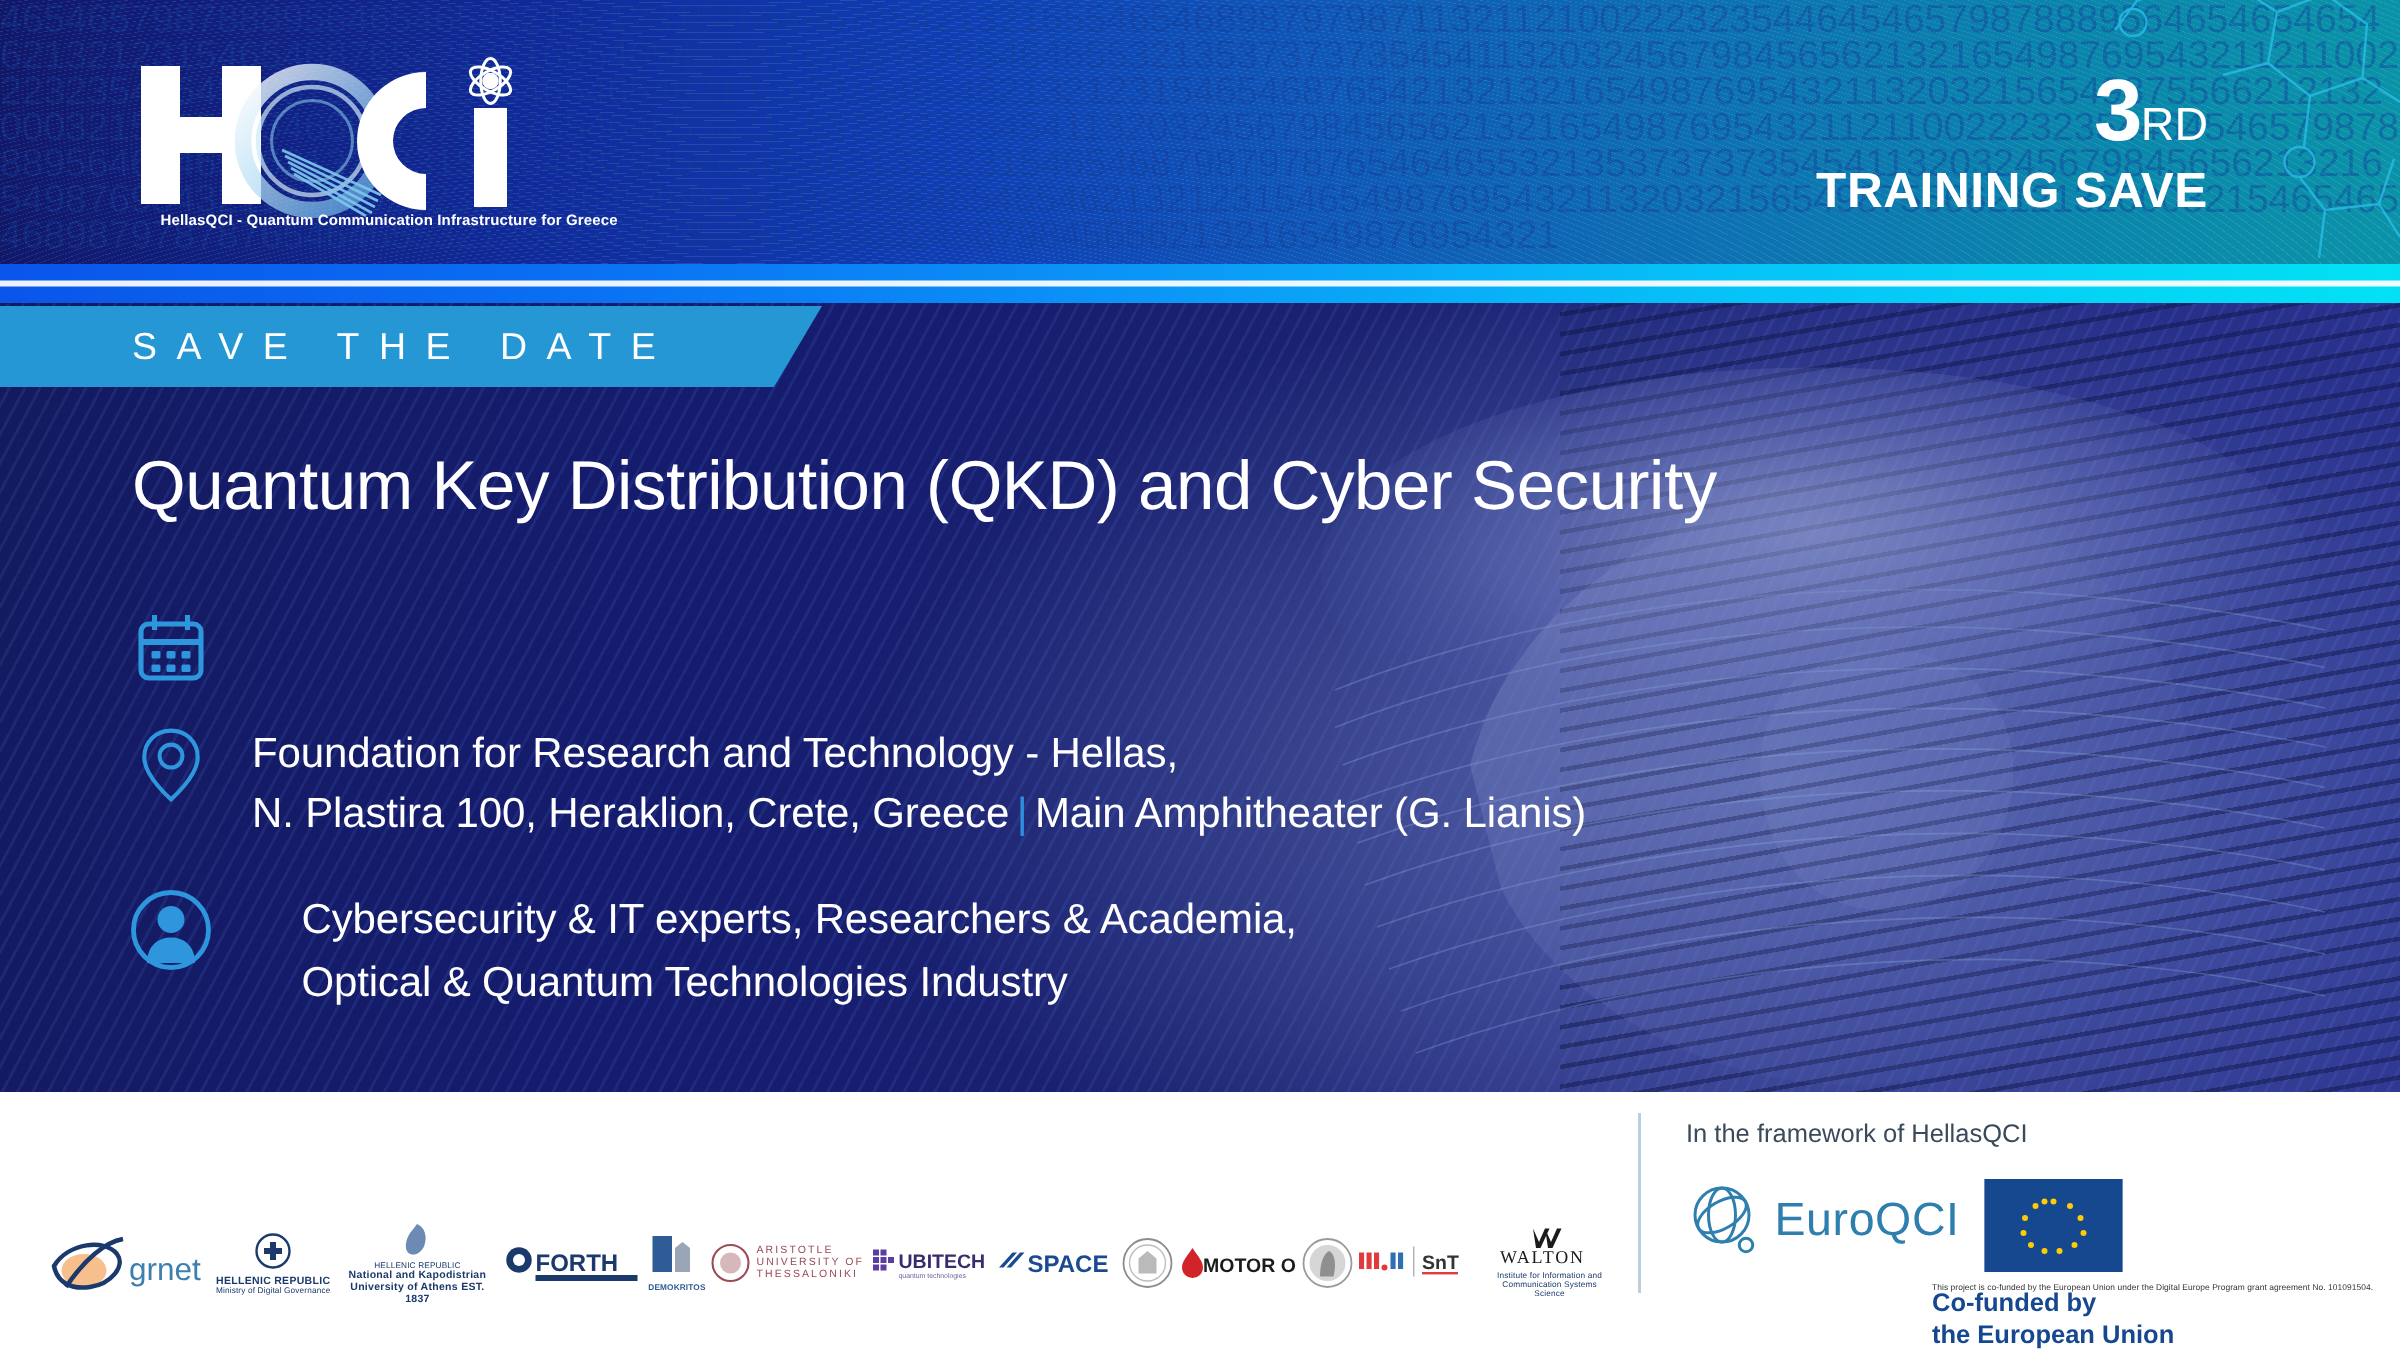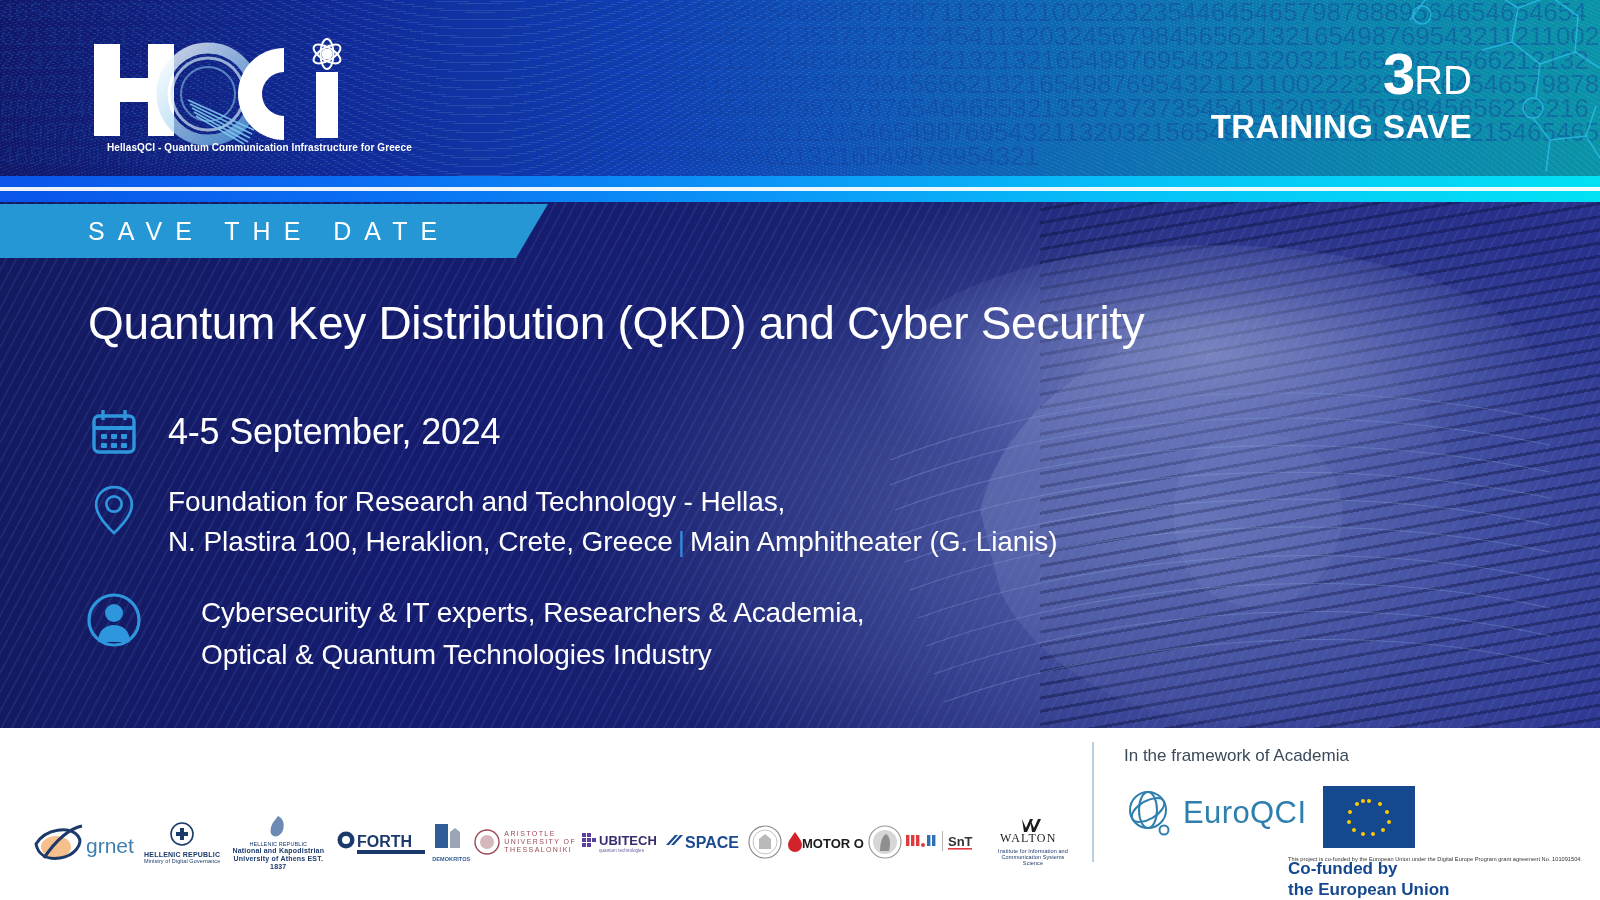--- a/index.html
+++ b/index.html
@@ -56,21 +56,21 @@
   
   .logo-wrap { position:absolute; left:88px; top:38px; width:300px; height:120px; }
   .logo-tag {
     position:absolute; left:19px; top:104px; width:290px;
     font-size:10px; font-weight:bold; color:#ffffff; letter-spacing:0.1px; white-space:nowrap;
   }
 
   
   .event-num { position:absolute; right:128px; top:48px; text-align:right; }
   .event-num .n3 { font-size:58px; font-weight:bold; color:#fff; line-height:52px; letter-spacing:-1px; }
-  .event-num .rd { font-size:40px; font-weight:500; color:#fff; letter-spacing:0px; }
+  .event-num .rd { font-size:31px; font-weight:500; color:#fff; letter-spacing:0px; }
   .event-title {
     position:absolute; right:128px; top:108px;
     font-size:33px; font-weight:bold; color:#fff; letter-spacing:0.4px; white-space:nowrap;
   }
 
   
   .divider { position:absolute; left:0; top:176px; width:1600px; height:26px;
     background:linear-gradient(90deg,#0a55ea 0%,#0a6df2 22%,#0b96f7 48%,#06c3f7 72%,#02e1f4 100%); }
   .divider::after {
     content:""; position:absolute; left:0; top:11px; width:100%; height:4px;
@@ -252,21 +252,20 @@
         <rect x="8" y="22" width="40" height="4" fill="#2e96dd"></rect>
         <g fill="#2e96dd">
           <rect x="15" y="30" width="6" height="5" rx="1"></rect>
           <rect x="25" y="30" width="6" height="5" rx="1"></rect>
           <rect x="35" y="30" width="6" height="5" rx="1"></rect>
           <rect x="15" y="39" width="6" height="5" rx="1"></rect>
           <rect x="25" y="39" width="6" height="5" rx="1"></rect>
           <rect x="35" y="39" width="6" height="5" rx="1"></rect>
         </g>
       </svg>
-      <div class="info-text">4-5 September, 2024</div>
     </div>
 
     <div class="info-row row-loc">
       <svg class="info-icon" viewBox="0 0 56 66">
         <path d="M28 6 C16 6 7 15 7 27 C7 42 28 60 28 60 C28 60 49 42 49 27 C49 15 40 6 28 6 Z" fill="none" stroke="#2e96dd" stroke-width="3.2"></path>
         <circle cx="28" cy="26" r="9" fill="none" stroke="#2e96dd" stroke-width="3.2"></circle>
       </svg>
       <div class="info-text">
         <div>Foundation for Research and Technology - Hellas,</div>
         <div><span>N. Plastira 100, Heraklion, Crete, Greece</span><span class="sep-pipe">|</span><span>Main Amphitheater (G. Lianis)</span></div>
@@ -415,21 +414,21 @@
             <text x="4" y="24" font-family="Liberation Serif, serif" font-size="12" letter-spacing="1.2" fill="#1b1b1b">WALTON</text>
           </svg>
           <div class="tiny2" style="max-width:72px;line-height:6px;">Institute for Information and Communication Systems Science</div>
         </div>
 
       </div>
     </div>
 
     <div class="footer-div" style="top:14px;"></div>
 
-    <div class="fw-label" style="top:18px;">In the framework of Academia</div>
+    <div class="fw-label" style="top:18px;">In the framework of HellasQCI</div>
 
     <div class="euroqci" style="top:58px;">
       <svg width="54" height="54" viewBox="0 0 54 54">
         <g fill="none" stroke="#2f7fae" stroke-width="2">
           <circle cx="26" cy="24" r="18"></circle>
           <ellipse cx="26" cy="24" rx="9" ry="18"></ellipse>
           <ellipse cx="26" cy="24" rx="18" ry="9" transform="rotate(-30 26 24)"></ellipse>
         </g>
         <circle cx="42" cy="44" r="4.5" fill="none" stroke="#2f7fae" stroke-width="2"></circle>
       </svg>

